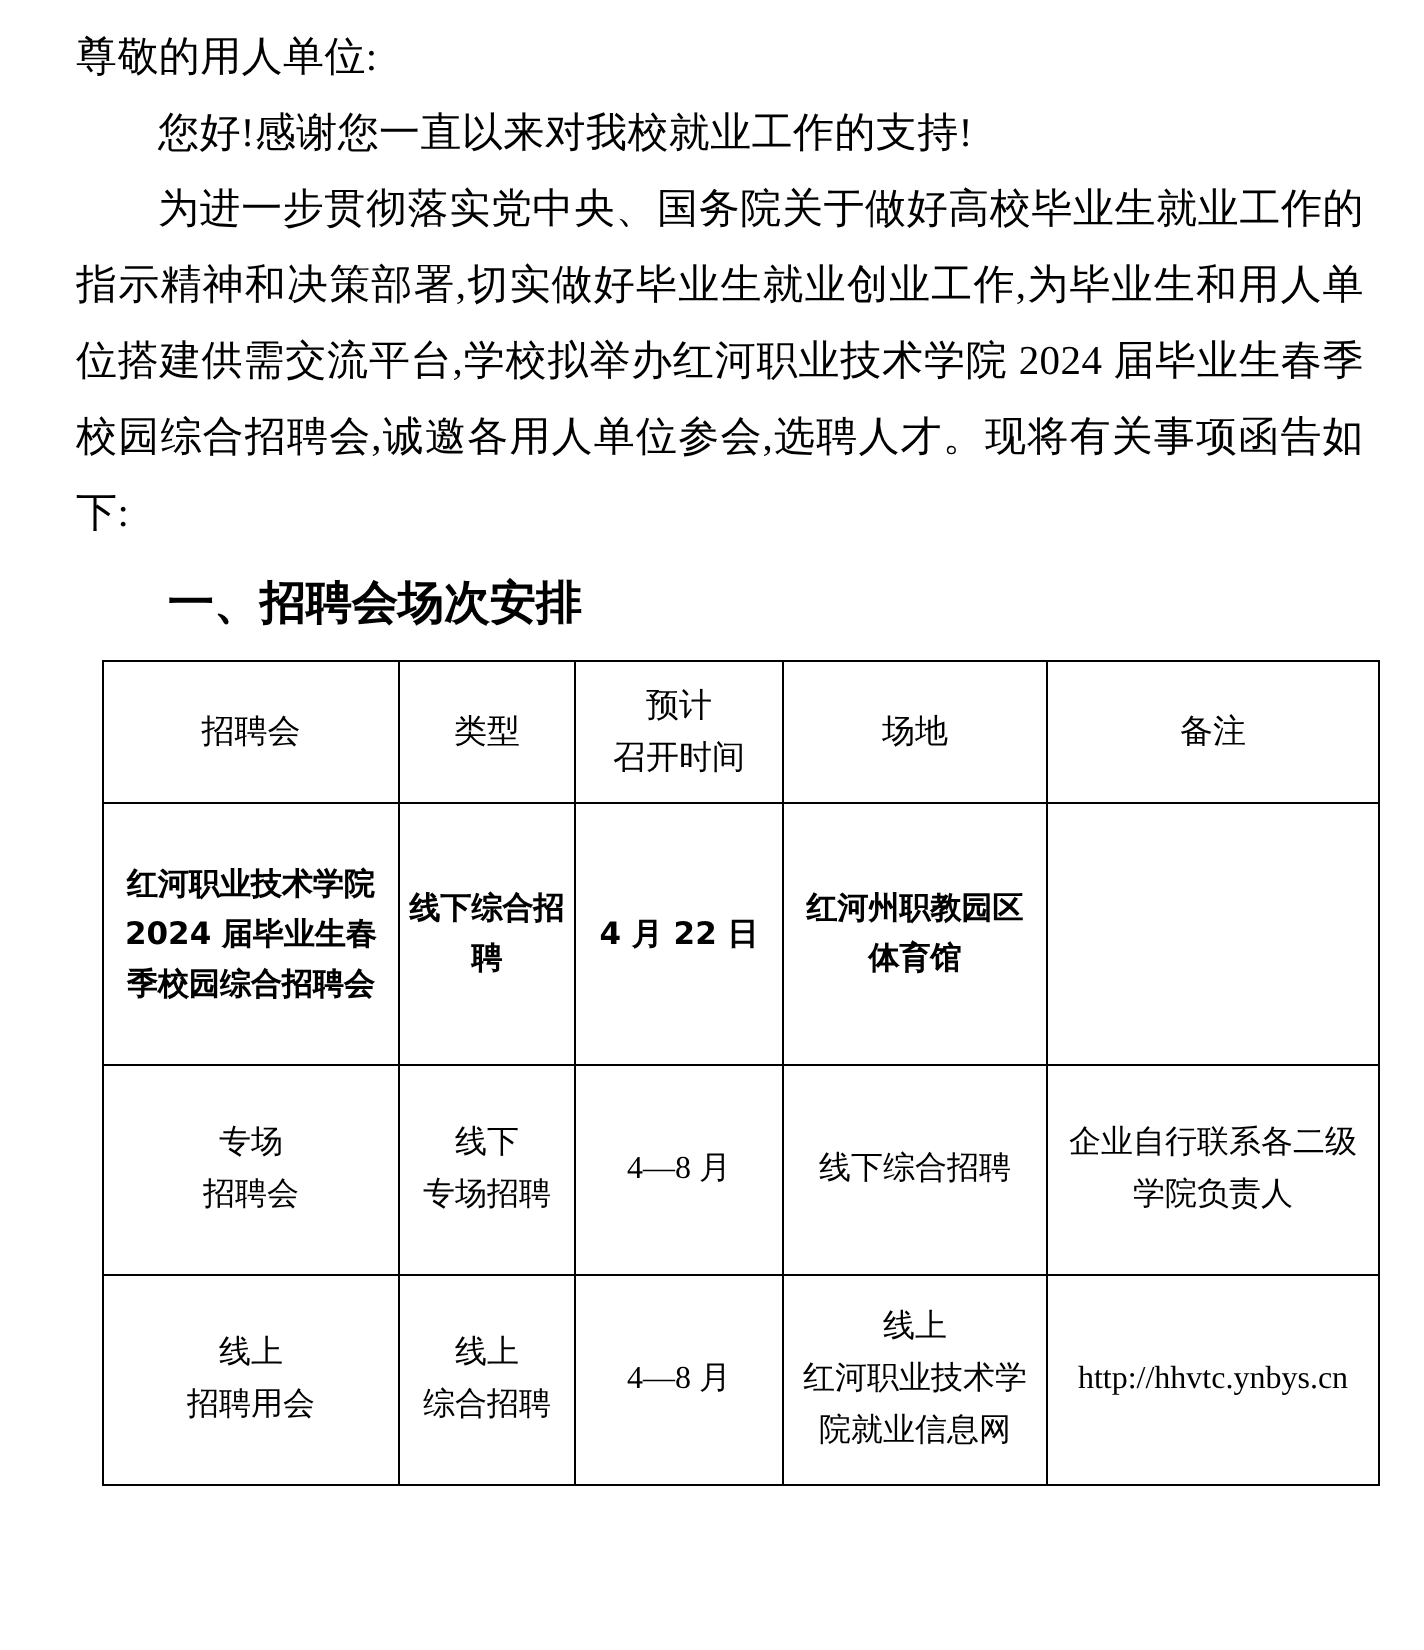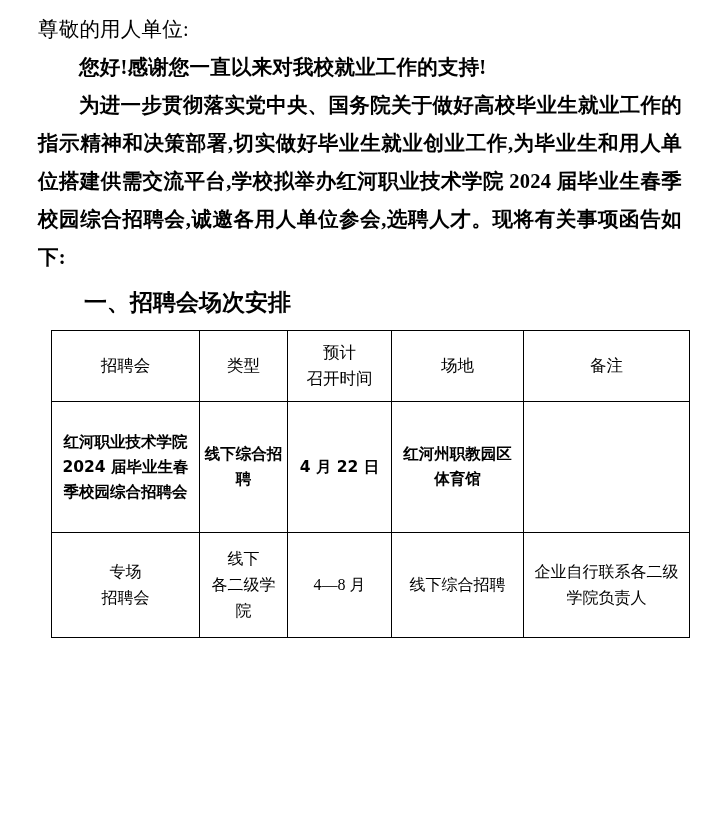--- a/index.html
+++ b/index.html
@@ -24,21 +24,20 @@
   .para {
     font-size: 20.5px;
     line-height: 38px;
     letter-spacing: 0.2px;
     margin: 0;
     text-align: justify;
     text-justify: inter-ideograph;
   }
   .para.indent {
     text-indent: 2em;
-    font-weight: bold;
   }
   .salutation {
     margin-bottom: 0px;
   }
   .section-heading {
     font-family: "DejaVu Sans", "Liberation Sans", sans-serif;
     font-weight: bold;
     font-size: 23px;
     line-height: 40px;
     text-indent: 2em;
@@ -125,23 +124,39 @@
         <td></td>
       </tr>
 
       <tr class="row-normal">
         <td>
           <div style="white-space: pre-line; text-align: center;">专场
 招聘会</div>
         </td>
         <td>
           <div style="white-space: pre-line;">线下
-各二级学院</div>
+专场招聘</div>
         </td>
         <td class="nowrap-cell">4—8 月</td>
         <td>线下综合招聘</td>
         <td>企业自行联系各二级学院负责人</td>
       </tr>
 
+      <tr class="row-normal">
+        <td>
+          <div style="white-space: pre-line;">线上
+招聘用会</div>
+        </td>
+        <td>
+          <div style="white-space: pre-line;">线上
+综合招聘</div>
+        </td>
+        <td class="nowrap-cell">4—8 月</td>
+        <td>
+          <div style="white-space: pre-line;">线上
+红河职业技术学院就业信息网</div>
+        </td>
+        <td class="url-cell">http://hhvtc.ynbys.cn</td>
+      </tr>
     </tbody>
   </table>
 
 </div>
 
 </body></html>

